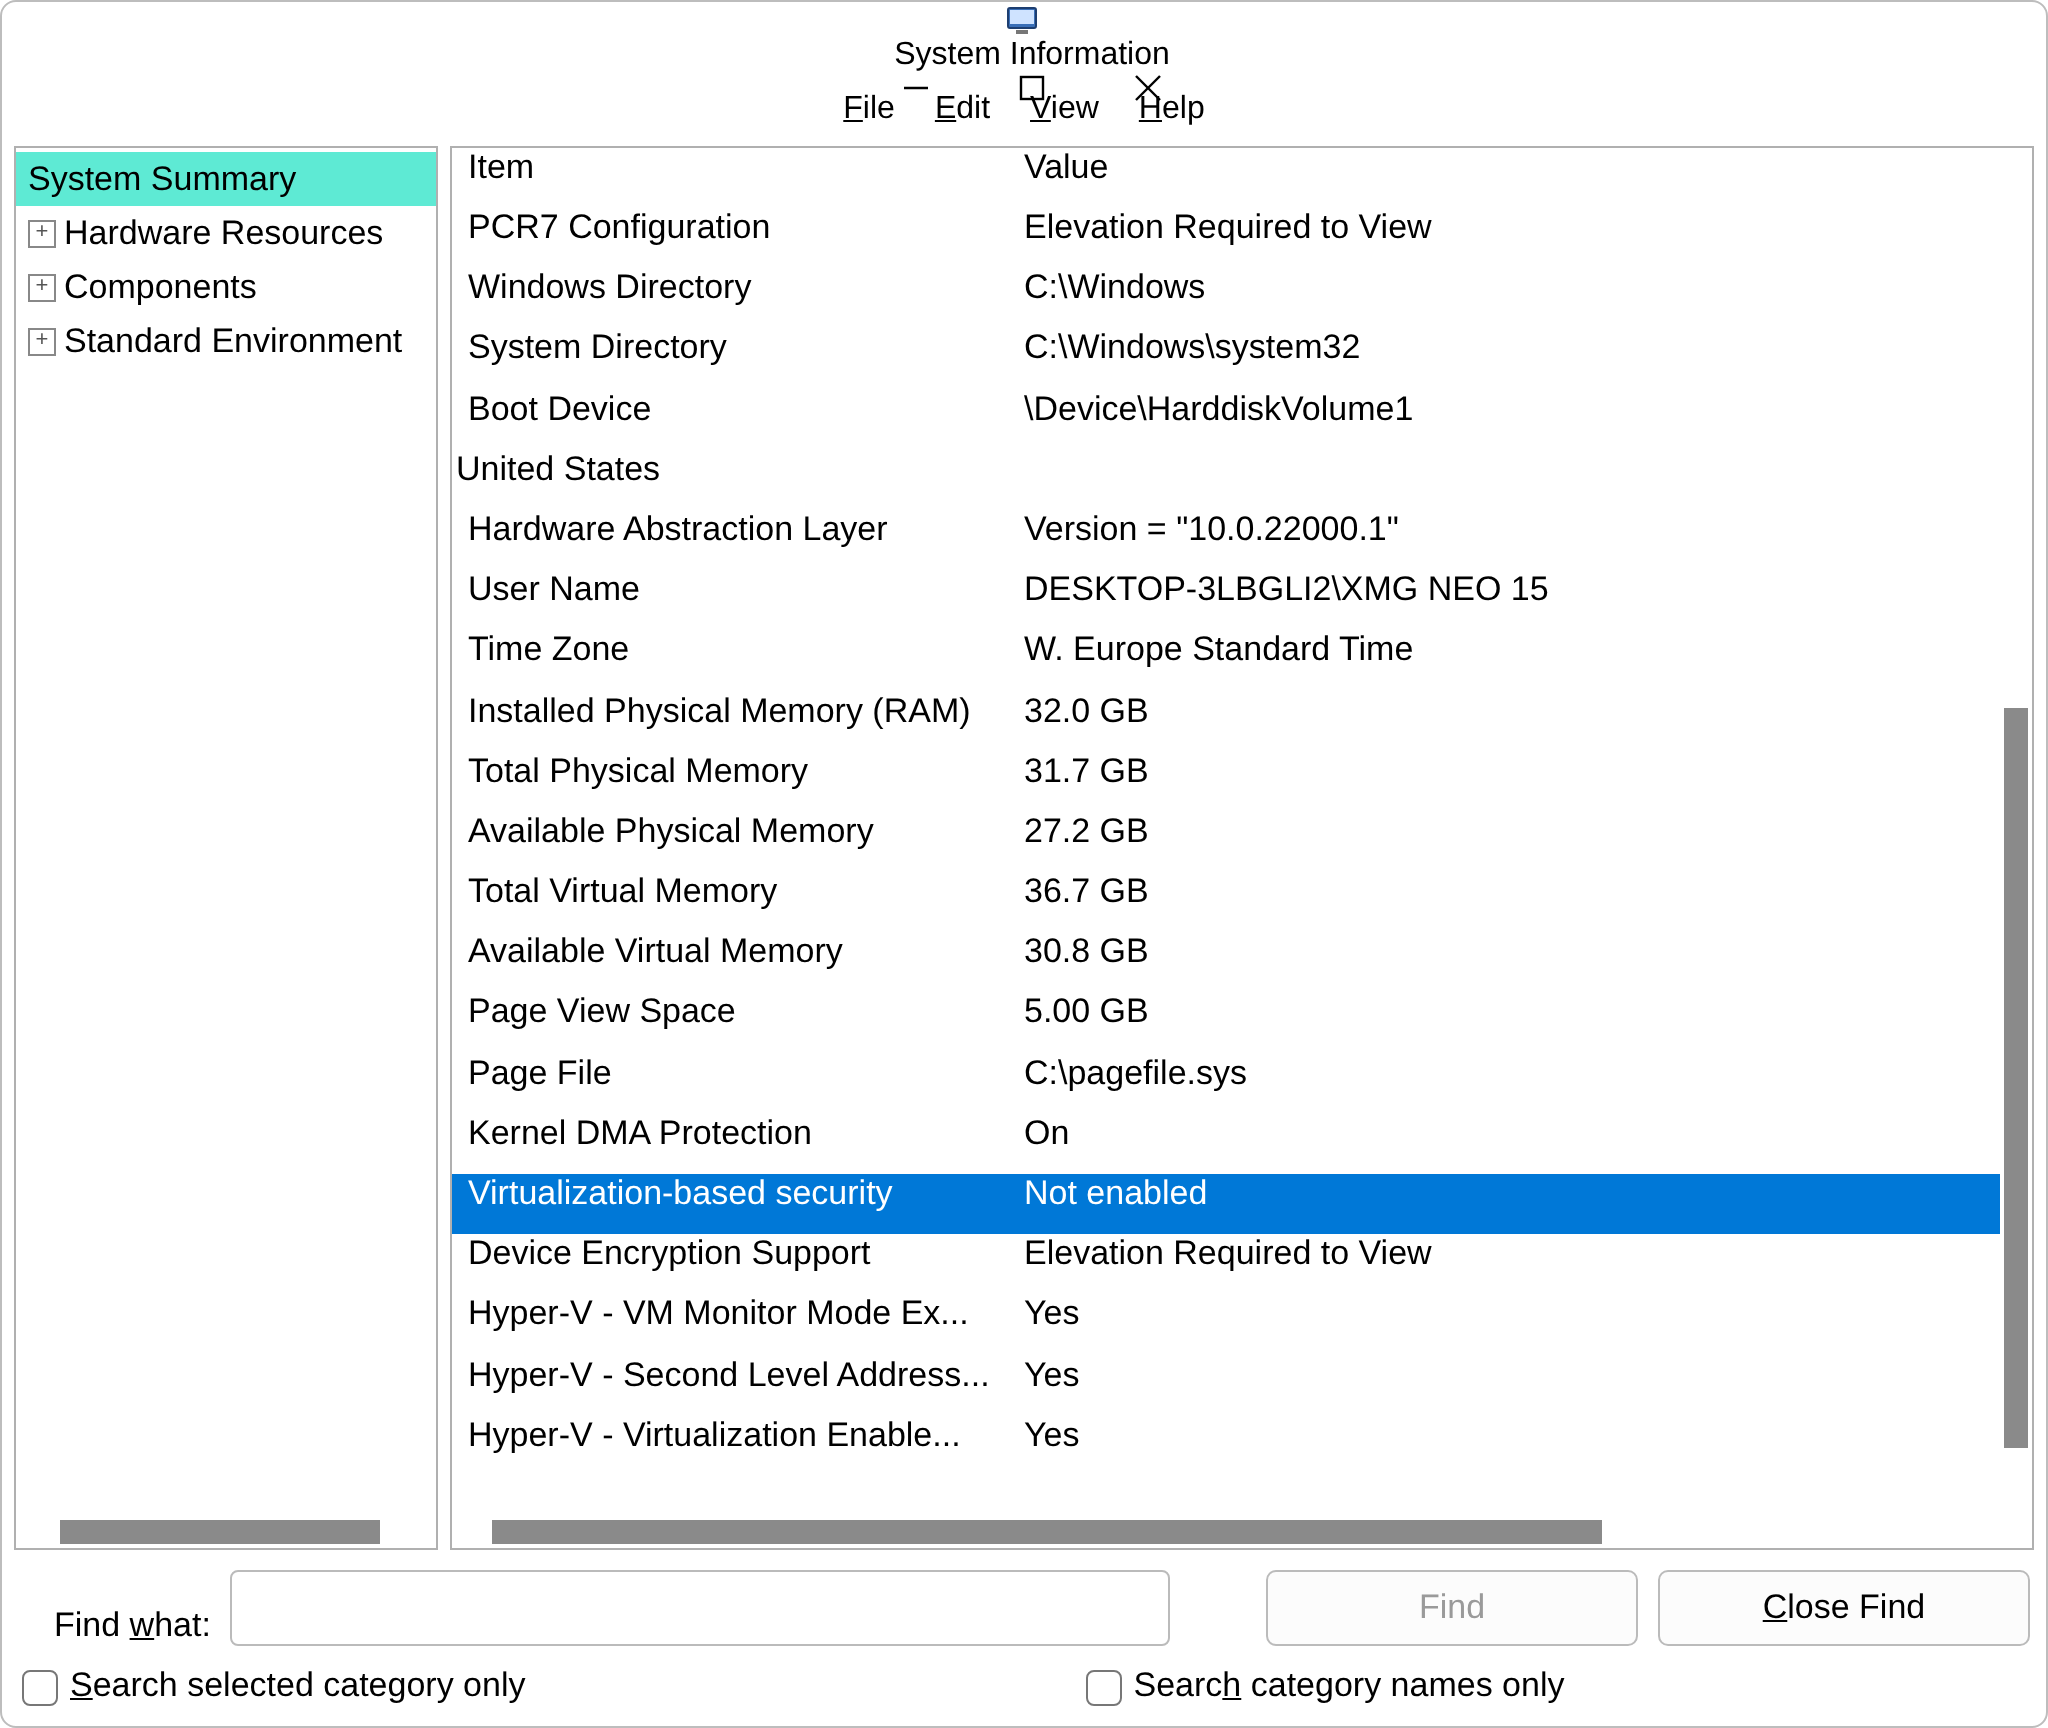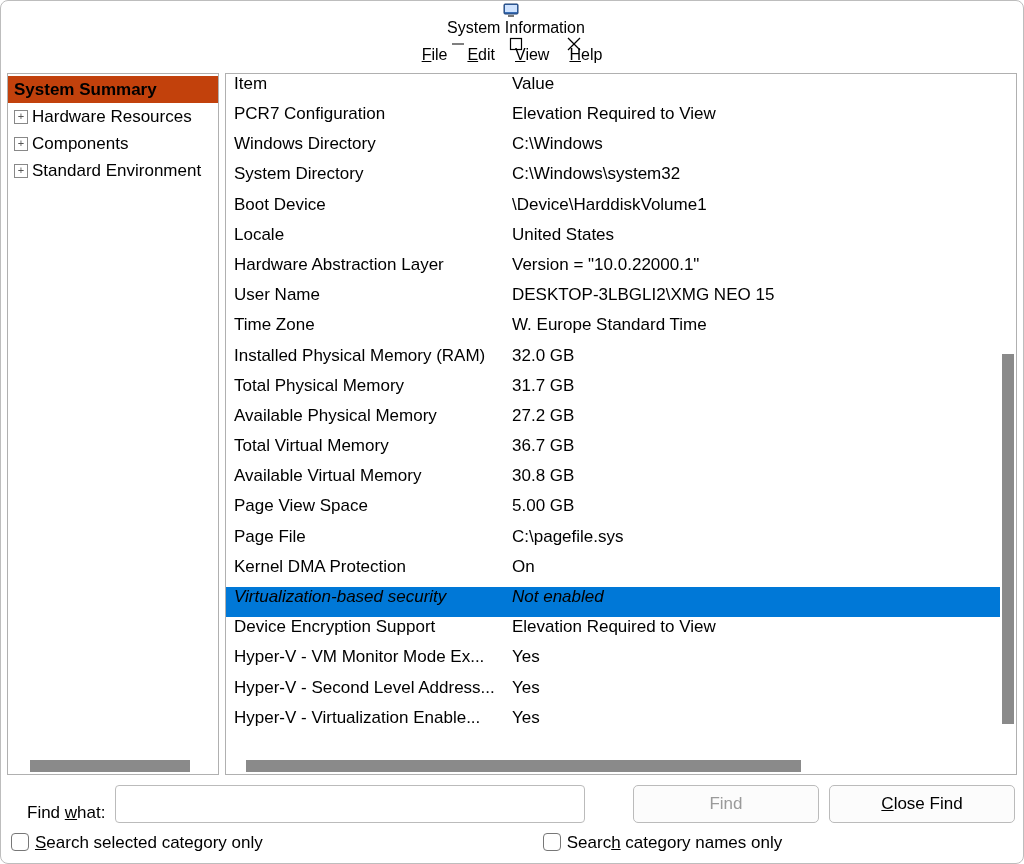--- a/index.html
+++ b/index.html
@@ -78,22 +78,21 @@
   }
   .tree-item {
     display: flex;
     align-items: center;
     height: 27px;
     padding-left: 6px;
     font-size: 17px;
     white-space: nowrap;
   }
   .tree-item.selected {
-    background: #c2410c;
-    font-weight: bold;
+    background: #5eead4;
   }
   .tree-item .expander {
     width: 14px; height: 14px;
     border: 1px solid #888;
     display: flex; align-items: center; justify-content: center;
     font-size: 11px; line-height: 1;
     margin-right: 4px;
     color: #555;
   }
   .table-scroll {
@@ -120,22 +119,21 @@
     text-overflow: ellipsis;
   }
   .row .c2 {
     flex: 1;
     padding-left: 2px;
     overflow: hidden;
     text-overflow: ellipsis;
   }
   .row.selected {
     background: #0078d7;
-    color: #000000;
-    font-style: italic;
+    color: #ffffff;
   }
   .vscroll-track {
     position: absolute;
     right: 0; top: 0; bottom: 0;
     width: 16px;
     background: #fff;
   }
   .vscroll-thumb {
     position: absolute;
     right: 2px;
@@ -195,21 +193,21 @@
   .btn-find { width: 186px; }
   .btn-close { width: 186px; }
   .find-row2 {
     display: flex;
     align-items: center;
     gap: 280px;
     font-size: 17px;
     padding-left: 2px;
   }
   .chk {
-    display: flex; align-items: flex-start; gap: 6px;
+    display: flex; align-items: flex-end; gap: 6px;
   }
   .chk-box {
     width: 18px; height: 18px;
     border: 1px solid #777;
     border-radius: 4px;
     background: #fff;
   }
   .find-row1 .spacer2{flex:1;}
 </style>
 </head>
@@ -296,21 +294,20 @@
             </div>
             <div class="row">
               <div class="c1">System Directory</div>
               <div class="c2">C:\Windows\system32</div>
             </div>
             <div class="row">
               <div class="c1">Boot Device</div>
               <div class="c2">\Device\HarddiskVolume1</div>
             </div>
             <div class="row">
-              <div class="c1">Locale</div>
               <div class="c2">United States</div>
             </div>
             <div class="row">
               <div class="c1">Hardware Abstraction Layer</div>
               <div class="c2">Version = "10.0.22000.1"</div>
             </div>
             <div class="row">
               <div class="c1">User Name</div>
               <div class="c2">DESKTOP-3LBGLI2\XMG NEO 15</div>
             </div>

